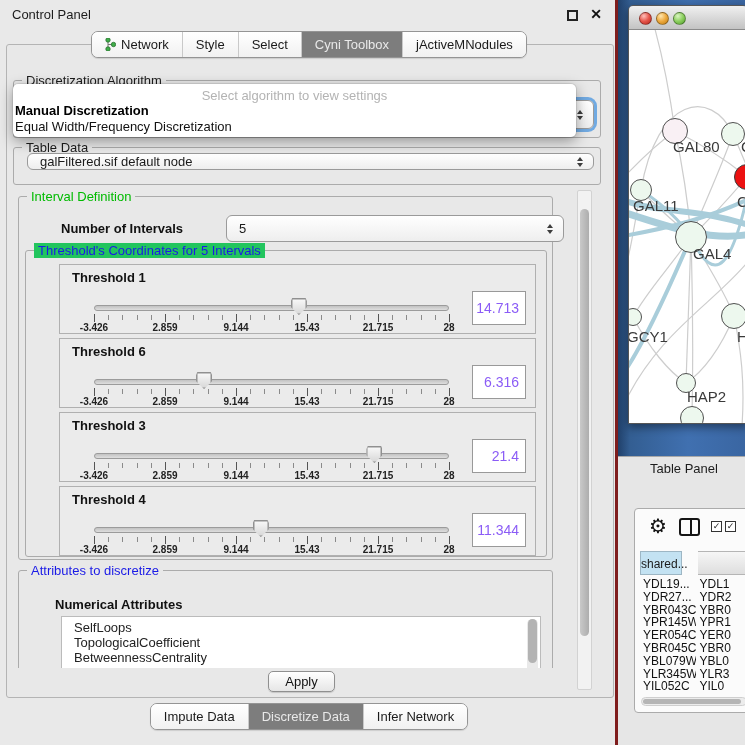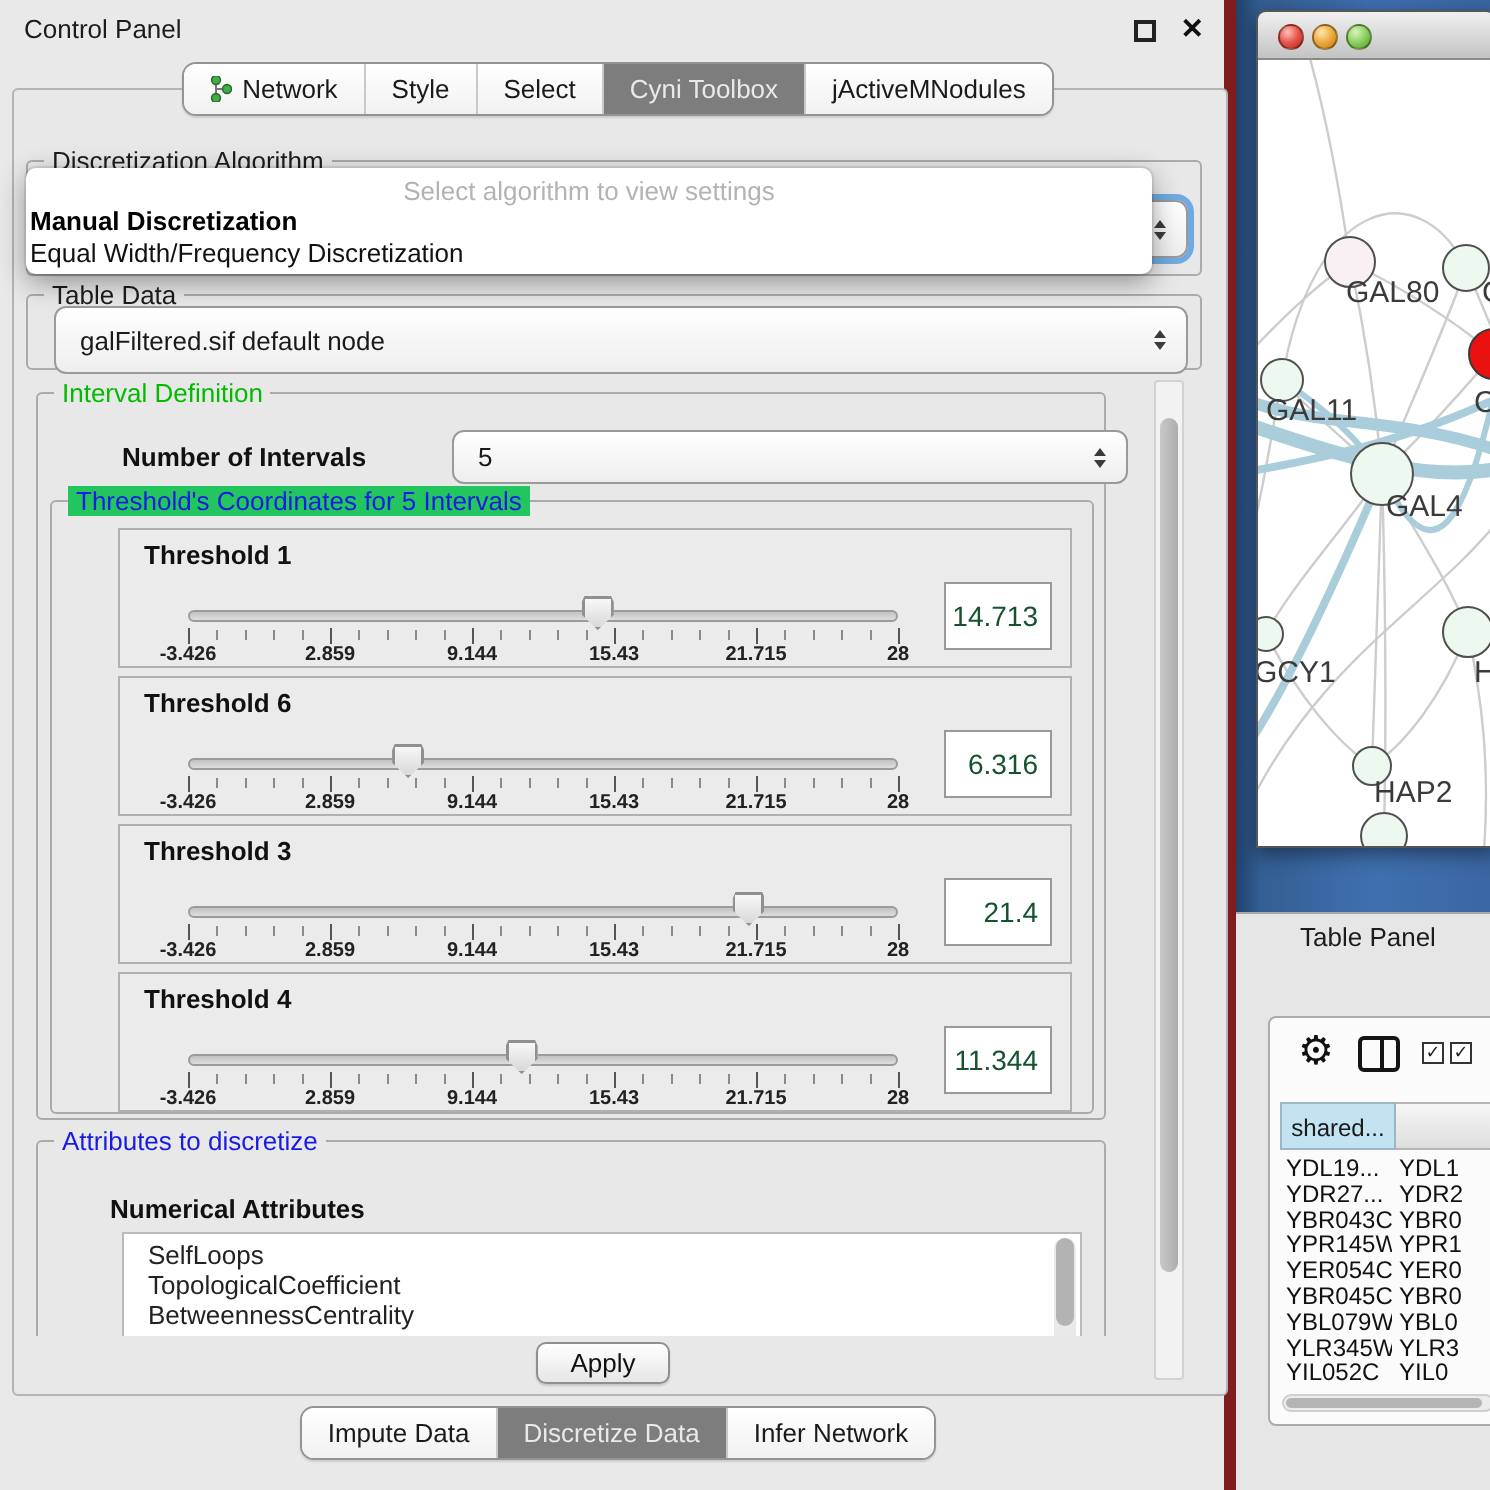--- a/index.html
+++ b/index.html
@@ -2,21 +2,21 @@
 <html><head>
 <meta charset="utf-8">
 <style>
   * { box-sizing: border-box; margin: 0; padding: 0; }
   html,body { width:745px; height:745px; }
   body { font-family: "Liberation Sans", sans-serif; background:#e9e9e9; overflow:hidden; }
   .root { position:relative; width:745px; height:745px; overflow:hidden; background:#e9e9e9; }
   .abs { position:absolute; }
 
   
-  .cp-win { left:0; top:0; width:618px; height:745px; background:#e9e9e9; border-right:6px solid #7f1d1d; }
+  .cp-win { left:0; top:0; width:618px; height:745px; background:#e9e9e9; border-right:3px solid #7f1d1d; }
   .cp-titlebar { left:0; top:0; width:618px; height:28px; }
   .cp-title { left:12px; top:7px; font-size:13px; color:#1c1c1c; }
   .float-icon { right:40px; top:10px; width:11px; height:11px; border:2px solid #222; }
   .close-icon { right:16px; top:6px; font-size:14px; font-weight:bold; color:#111; }
 
   
   .tabstrip { display:flex; justify-content:center; left:0; width:618px; }
   .tabgroup { display:inline-flex; border:1px solid #949494; border-radius:7px; overflow:hidden; background:#fdfdfd; box-shadow:0 1px 1px rgba(0,0,0,.12); }
   .tabbtn { padding:0 13px; height:25px; line-height:25px; font-size:13px; color:#1a1a1a; background:linear-gradient(#ffffff,#f1f1f1); border-left:1px solid #c9c9c9; white-space:nowrap; display:flex; align-items:center; gap:5px; cursor:default; }
   .tabbtn:first-child { border-left:none; }
@@ -54,21 +54,21 @@
   .vscroll .thumb { position:absolute; left:2px; top:18px; width:9px; height:427px; background:linear-gradient(90deg,#c9c9c9,#adadad); border-radius:5px; }
 
   
   .thr-panel { position:absolute; left:33px; width:477px; height:70px; border:1px solid #b0b0b0; background:#ebebeb; }
   .thr-label { position:absolute; left:12px; top:5px; font-size:13px; font-weight:bold; color:#111; }
   .sl-track { position:absolute; left:34px; top:40px; width:355px; height:6px; border:1px solid #9b9b9b; border-radius:3px; background:linear-gradient(#c2c2c2,#dedede); }
   .sl-thumb { position:absolute; top:33px; width:16px; height:17px; background:linear-gradient(#fbfbfb,#d5d5d5); clip-path:polygon(8% 0,92% 0,100% 18%,100% 55%,50% 100%,0 55%,0 18%); box-shadow:inset 0 0 0 1.5px #909090; z-index:2; }
   .sl-minor { position:absolute; left:34px; top:50px; width:356px; height:5px; background:repeating-linear-gradient(90deg,#8a8a8a 0,#8a8a8a 1px,transparent 1px,transparent 14.2px); }
   .sl-maj { position:absolute; top:49px; width:1px; height:8px; background:#555; }
   .sl-lab { position:absolute; top:57px; font-size:10px; font-weight:bold; color:#222; transform:translateX(-50%); white-space:nowrap; }
-  .thr-value { position:absolute; left:412px; top:26px; width:54px; height:34px; background:#fff; border:1px solid #999; font-size:14px; text-align:right; padding-right:6px; line-height:32px; color:#14532d; }
+  .thr-value { position:absolute; left:412px; top:26px; width:54px; height:34px; background:#fff; border:1px solid #999; font-size:14px; text-align:right; padding-right:6px; line-height:32px; color:#8b5cf6; }
 
   
   .attr-sub { position:absolute; left:36px; top:26px; font-size:13px; font-weight:bold; color:#111; }
   .attr-list { position:absolute; left:42px; top:45px; width:480px; height:92px; background:#fff; border:1px solid #bbb; overflow:hidden; }
   .attr-item { padding-left:12px; font-size:13px; color:#222; line-height:15px; }
   .attr-list .first { padding-top:3px; }
   .list-scroll { position:absolute; right:2px; top:2px; width:11px; height:88px; background:#e9e9e9; border-radius:5px; }
   .list-scroll .thumb { position:absolute; left:1px; top:0; width:9px; height:44px; background:#b3b3b3; border-radius:5px; }
 
   .apply-btn { left:268px; top:671px; width:67px; height:21px; border:1px solid #8f8f8f; border-radius:5px; background:linear-gradient(#ffffff,#e6e6e6); font-size:13px; color:#111; text-align:center; line-height:19px; box-shadow:0 1px 1px rgba(0,0,0,.15); }
@@ -90,21 +90,21 @@
   .nlabel { position:absolute; font-size:15px; color:#3a3a3a; white-space:nowrap; }
 
   .tp-title { left:650px; top:461px; font-size:13px; color:#1c1c1c; }
   .tp-card { left:634px; top:508px; width:120px; height:205px; background:#fbfbfb; border:1px solid #ababab; border-radius:4px; overflow:hidden; }
   .gear { position:absolute; left:14px; top:6px; font-size:20px; line-height:22px; color:#111; }
   .split-icon { position:absolute; left:44px; top:9px; width:21px; height:18px; border:2px solid #151515; border-radius:3px; }
   .split-icon i { position:absolute; left:50%; top:0; bottom:0; width:2px; background:#151515; }
   .cbx { position:absolute; top:12px; width:11px; height:11px; border:1.5px solid #333; font-size:9px; line-height:9px; text-align:center; color:#222; background:#fff; }
   .tp-table { position:absolute; left:5px; top:42px; right:0; bottom:0; }
   .th { position:absolute; top:0; height:24px; font-size:12px; color:#1a1a1a; line-height:24px; }
-  .th1 { left:0; width:58px; background:#c3e2f2; border:1px solid #9db6c4; text-align:center; }
+  .th1 { left:0; width:42px; background:#c3e2f2; border:1px solid #9db6c4; text-align:center; }
   .th2 { left:58px; width:110px; background:linear-gradient(#f6f6f6,#dedede); border:1px solid #b5b5b5; border-left:none; text-align:center; }
   .rows { position:absolute; left:0; top:26px; right:0; height:114px; overflow:hidden; }
   .trow { display:flex; height:12.8px; font-size:12px; color:#111; }
   .td1 { width:58px; padding-left:3px; white-space:nowrap; overflow:hidden; }
   .td2 { width:60px; padding-left:4px; white-space:nowrap; overflow:hidden; }
   .hscroll { position:absolute; left:1px; top:146px; width:106px; height:9px; background:#ececec; border:1px solid #cfcfcf; border-radius:5px; }
   .hscroll .thumb { position:absolute; left:1px; top:1px; width:98px; height:5px; background:#b5b5b5; border-radius:4px; }
 
   .neticon { width:11px; height:13px; display:inline-block; }
 </style>
@@ -155,21 +155,21 @@
         <span class="val"></span>
         <span class="spin">
             <i class="up"></i>
             <i class="dn"></i>
           </span>
       </div>
     </div>
 
     <div class="gbox" style="left:13px; top:147px; width:588px; height:38px;">
       <span class="gtitle">Table Data</span>
-      <div class="combo" style="left:13px; top:5px; width:567px; height:34px;">
+      <div class="combo" style="left:13px; top:5px; width:567px; height:17px;">
         <span class="val">galFiltered.sif default node</span>
         <span class="spin">
             <i class="up"></i>
             <i class="dn"></i>
           </span>
       </div>
     </div>
 
     <div class="abs popup">
       <div class="hint">Select algorithm to view settings</div>

